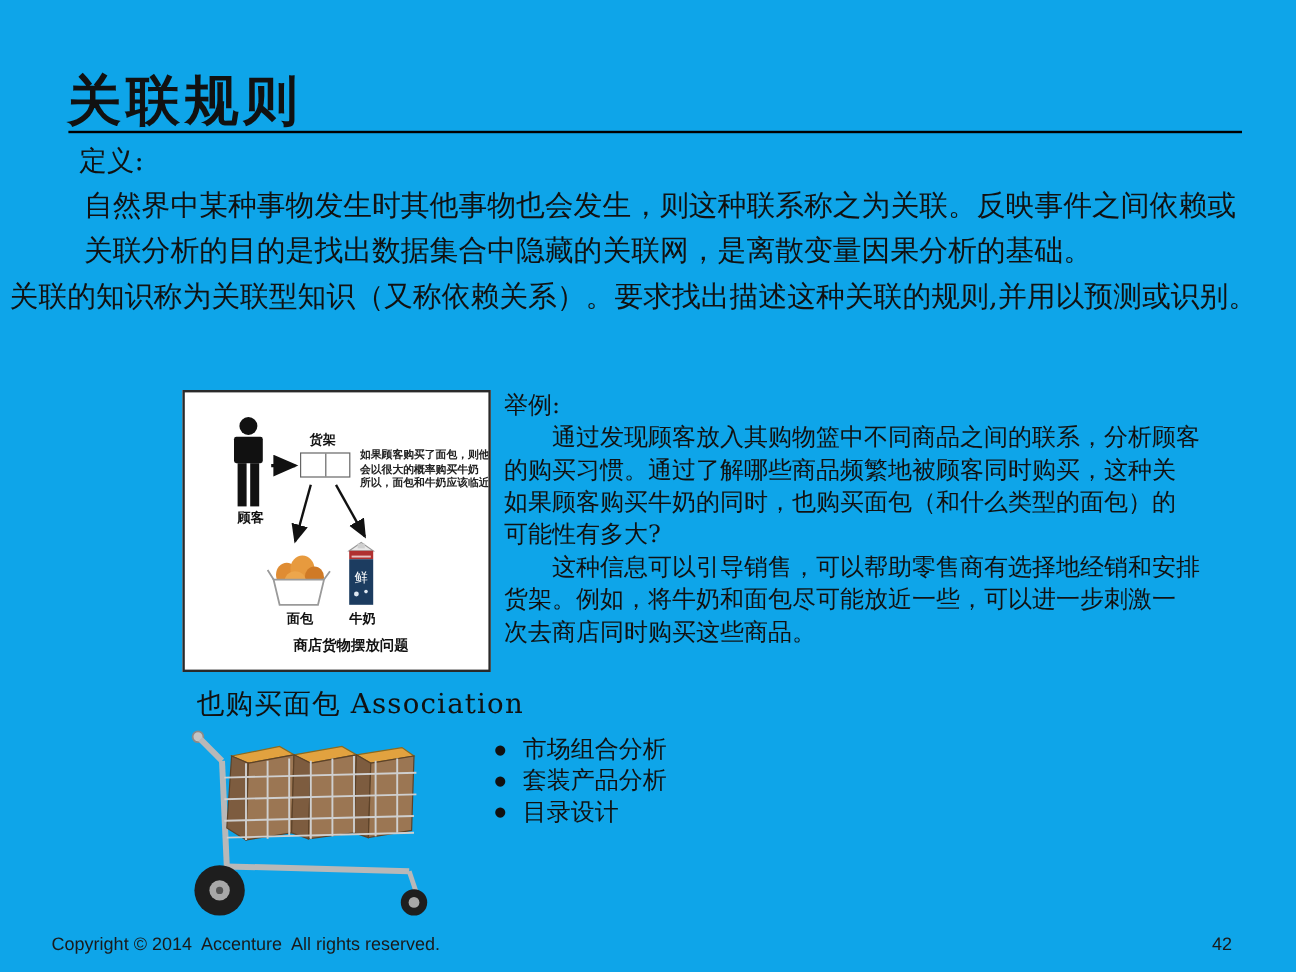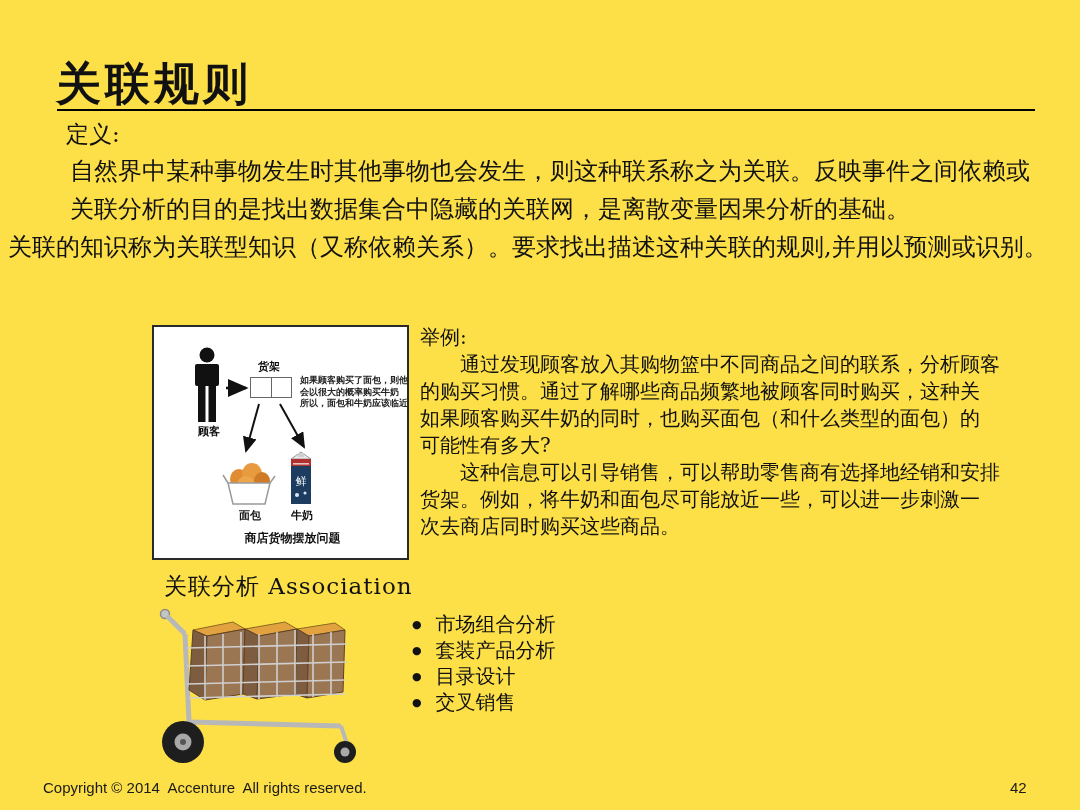--- a/index.html
+++ b/index.html
@@ -1,16 +1,16 @@
 <!DOCTYPE html>
 <html><head>
 <meta charset="utf-8">
 <style>
   html,body{margin:0;padding:0;background:#fff;}
-  .slide{position:relative;width:1080px;height:810px;background:#fde047;overflow:hidden;
+  .slide{position:relative;width:1080px;height:810px;background:#0ea5e9;overflow:hidden;
          font-family:"DejaVu Serif", serif;color:#111;}
 
   
   .title{position:absolute;left:56px;top:54px;font-size:45px;font-weight:bold;letter-spacing:4px;}
   .title-rule{position:absolute;left:57px;top:109px;width:978px;border-bottom:2px solid #000;}
 
   
   .def-head{position:absolute;left:66px;top:119px;font-size:23px;font-weight:normal;}
   .definition{position:absolute;left:8px;top:152px;width:1070px;font-size:24px;}
   .def-line{height:38px;line-height:38px;white-space:nowrap;}
@@ -133,21 +133,21 @@
     <div class="ex-line">举例:</div>
     <div class="ex-line ind2">通过发现顾客放入其购物篮中不同商品之间的联系，分析顾客</div>
     <div class="ex-line">的购买习惯。通过了解哪些商品频繁地被顾客同时购买，这种关</div>
     <div class="ex-line">如果顾客购买牛奶的同时，也购买面包（和什么类型的面包）的</div>
     <div class="ex-line">可能性有多大?</div>
     <div class="ex-line ind2">这种信息可以引导销售，可以帮助零售商有选择地经销和安排</div>
     <div class="ex-line">货架。例如，将牛奶和面包尽可能放近一些，可以进一步刺激一</div>
     <div class="ex-line">次去商店同时购买这些商品。</div>
   </div>
 
-  <div class="assoc-heading">关联分析 Association</div>
+  <div class="assoc-heading">也购买面包 Association</div>
 
   <svg class="cart" width="230" height="168" viewBox="0 0 230 168">
 
     <circle cx="20" cy="12" r="4.5" fill="#c4c4c4" stroke="#8a8a8a" stroke-width="1.5"></circle>
     <path d="M22 14 L40 32" stroke="#b8b8b8" stroke-width="5" fill="none"></path>
     <path d="M40 32 L44 120" stroke="#b8b8b8" stroke-width="5" fill="none"></path>
 
     <g>
       <polygon points="48,28 88,20 100,27 62,34" fill="#e2a23f" stroke="#8a6a20" stroke-width="1"></polygon>
       <polygon points="48,28 62,34 60,98 44,88" fill="#7d5c3f" stroke="#5d4228" stroke-width="1"></polygon>
@@ -186,19 +186,18 @@
     <circle cx="38" cy="140" r="8.5" fill="#a8a8a8"></circle>
     <circle cx="38" cy="140" r="3" fill="#555"></circle>
     <circle cx="200" cy="150" r="11" fill="#1e1e1e"></circle>
     <circle cx="200" cy="150" r="4.5" fill="#a8a8a8"></circle>
   </svg>
 
   <ul class="bullets">
     <li>市场组合分析</li>
     <li>套装产品分析</li>
     <li>目录设计</li>
-    <li>交叉销售</li>
   </ul>
 
   <div class="footer">Copyright © 2014  Accenture  All rights reserved.</div>
   <div class="page-num">42</div>
 
 </div>
 
 </body></html>

